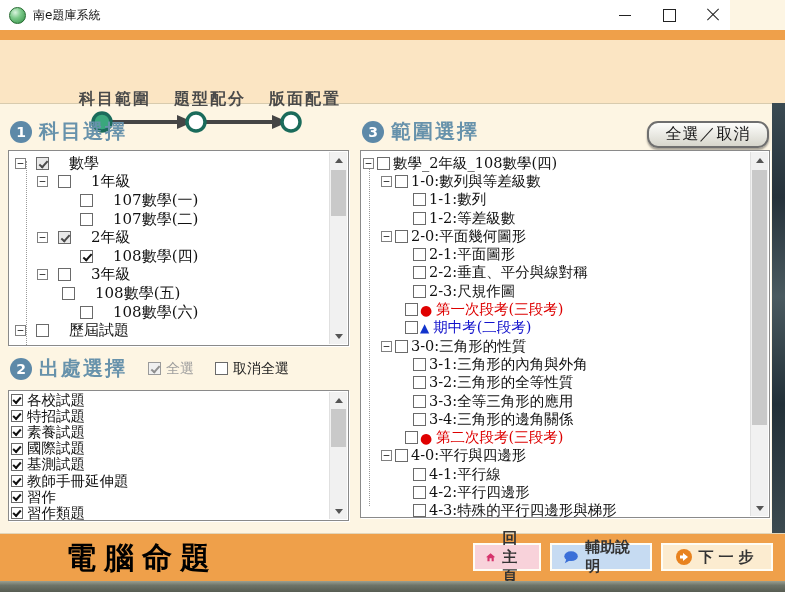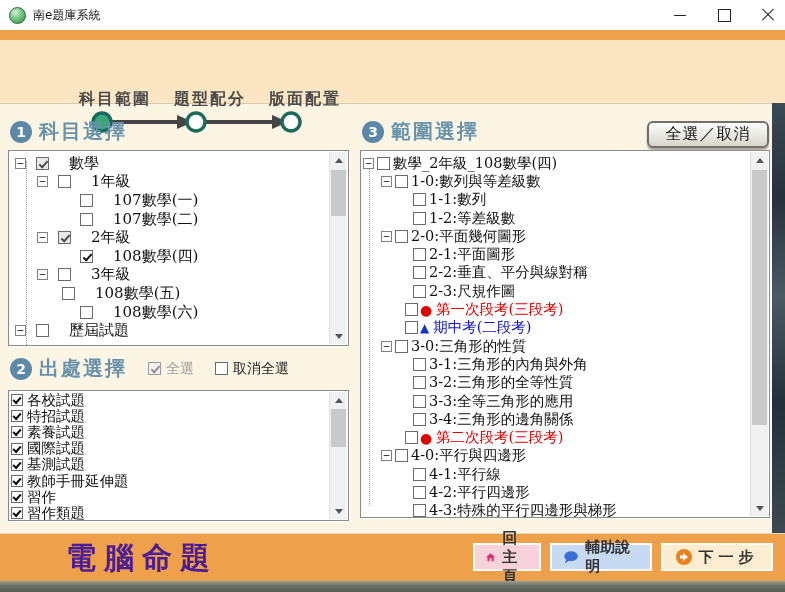--- a/index.html
+++ b/index.html
@@ -1,19 +1,19 @@
 <!DOCTYPE html>
 <html><head>
 <meta charset="utf-8">
 <style>
   html,body{margin:0;padding:0;background:#555;}
   .window{position:relative;width:785px;height:592px;overflow:hidden;background:#FDF5E3;
     font-family:"DejaVu Sans","Liberation Sans",sans-serif;}
   
-  .titlebar{position:absolute;left:0;top:0;width:785px;height:30px;background:#ffffff;display:flex;align-items:center;padding-left:9px;box-sizing:border-box;}
+  .titlebar{position:absolute;left:0;top:0;width:730px;height:30px;background:#ffffff;display:flex;align-items:center;padding-left:9px;box-sizing:border-box;}
   .app-icon{width:17px;height:17px;border-radius:50%;background:radial-gradient(circle at 35% 30%,#d8f3dd,#7cc98a 40%,#2f8d42);border:1px solid #24692f;box-sizing:border-box;}
   .title-text{margin-left:7px;font-size:12px;color:#111;}
   .win-controls{position:absolute;right:10px;top:0;height:30px;display:flex;align-items:center;gap:30px;}
   .wc{width:14px;height:14px;position:relative;cursor:default;}
   .wc-min::after{content:"";position:absolute;left:1px;right:1px;top:7px;border-top:1px solid #222;}
   .wc-max::after{content:"";position:absolute;left:1px;top:1px;width:11px;height:11px;border:1px solid #222;}
   .wc-close::before,.wc-close::after{content:"";position:absolute;left:-1px;top:6px;width:16px;border-top:1px solid #222;}
   .wc-close::before{transform:rotate(45deg);}
   .wc-close::after{transform:rotate(-45deg);}
   
@@ -59,24 +59,24 @@
   .lrow .cb{width:12px;height:12px;margin-right:4px;}
   .lrow .cb.on::after{left:1px;top:2px;width:6px;}
   
   .vscroll{position:absolute;top:1px;bottom:1px;right:1px;width:17px;background:#f1f1f1;border-left:1px solid #e0e0e0;}
   .sb-btn{position:absolute;left:0;width:17px;height:16px;display:flex;align-items:center;justify-content:center;}
   .sb-up{top:0;} .sb-dn{bottom:0;}
   .tri-up{width:0;height:0;border-left:4px solid transparent;border-right:4px solid transparent;border-bottom:5px solid #555;}
   .tri-dn{width:0;height:0;border-left:4px solid transparent;border-right:4px solid transparent;border-top:5px solid #555;}
   .sb-thumb{position:absolute;left:1px;width:15px;background:#c9c9c9;}
   
-  .range-toggle{position:absolute;left:647px;top:121px;width:122px;height:27px;border-radius:6px;border:2px solid #6f6f6f;background:linear-gradient(#fdfdfb,#d7d6cc);display:flex;align-items:center;justify-content:center;font-size:16px;color:#1a1a1a;box-shadow:0 2px 2px rgba(0,0,0,0.35);box-sizing:border-box;letter-spacing:1px;}
+  .range-toggle{position:absolute;left:647px;top:121px;width:122px;height:27px;border-radius:11px;border:2px solid #6f6f6f;background:linear-gradient(#fdfdfb,#d7d6cc);display:flex;align-items:center;justify-content:center;font-size:16px;color:#1a1a1a;box-shadow:0 2px 2px rgba(0,0,0,0.35);box-sizing:border-box;letter-spacing:1px;}
   
   .footer{position:absolute;left:0;top:533px;width:785px;height:48px;background:#EFA04A;border-top:1px solid #e2d6bb;}
-  .brand{position:absolute;left:66px;top:4px;font-size:30px;font-weight:bold;color:#4c1d95;letter-spacing:8px;}
+  .brand{position:absolute;left:66px;top:4px;font-size:30px;font-weight:bold;color:#000000;letter-spacing:8px;}
   .fbtns{position:absolute;right:12px;top:9px;display:flex;gap:9px;}
   .fbtn{height:28px;display:flex;align-items:center;justify-content:center;gap:7px;border:2px solid #fffdf5;font-size:15px;font-weight:bold;color:#333;box-sizing:border-box;padding:0 11px;}
   .fbtn-home{background:#F8D2DA;width:68px;}
   .fbtn-help{background:#C6DBF2;width:102px;}
   .fbtn-next{background:#FCECD0;width:112px;letter-spacing:5px;}
   
   .edge-right{position:absolute;left:772px;top:103px;width:13px;height:430px;
     background:linear-gradient(180deg,#3a4a52 0%,#26323b 22%,#4a5a60 45%,#223038 70%,#3c4a50 100%);}
   .edge-bottom{position:absolute;left:0;top:581px;width:785px;height:11px;
     background:linear-gradient(180deg,#9aa092,#6d7368 40%,#565c52);}

